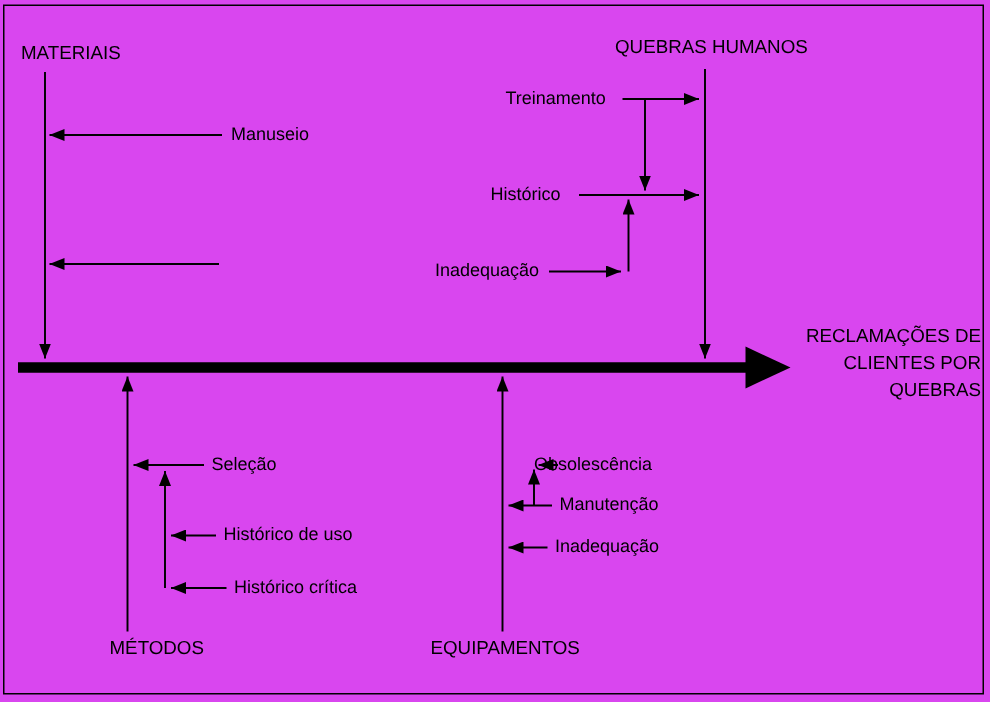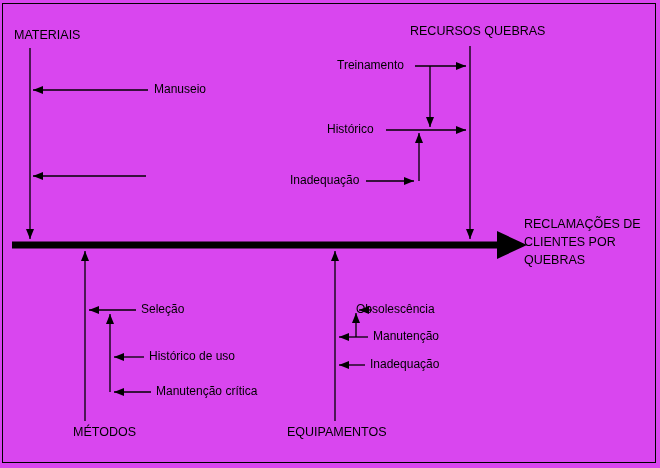--- a/index.html
+++ b/index.html
@@ -6,21 +6,21 @@
   .canvas{
     position:relative;width:660px;height:468px;background:#d946ef;
     font-family:"Liberation Sans",sans-serif;color:#000;overflow:hidden;
   }
   .frame{position:absolute;left:2px;top:3px;width:654px;height:460px;border:1px solid #000;box-sizing:border-box;}
   svg.lines{position:absolute;left:0;top:0;}
   .lbl{position:absolute;white-space:nowrap;font-size:12px;line-height:13px;color:#000;}
   .heading{font-size:12.5px;}
   .effect{
     position:absolute;left:524px;top:215px;width:130px;
-    white-space:pre-line;text-align:left;font-size:12.5px;line-height:18px;
+    white-space:pre-line;text-align:right;font-size:12.5px;line-height:18px;
   }
 </style>
 </head>
 <body>
 
 <div class="canvas">
 
   <div class="frame"></div>
 
   <svg class="lines" width="660" height="468" viewBox="0 0 660 468">
@@ -61,35 +61,35 @@
     <g stroke="#000" stroke-width="1.3">
       <line x1="335" y1="421" x2="335" y2="251" marker-end="url(#ah)"></line>
       <line x1="372" y1="310" x2="359" y2="310" marker-end="url(#ah)"></line>
       <line x1="356" y1="337" x2="356" y2="313" marker-end="url(#ah)"></line>
       <line x1="368" y1="337" x2="339" y2="337" marker-end="url(#ah)"></line>
       <line x1="365" y1="365" x2="339" y2="365" marker-end="url(#ah)"></line>
     </g>
   </svg>
 
   <div class="lbl heading" style="left:14px;top:29px">MATERIAIS</div>
-  <div class="lbl heading" style="left:410px;top:25px">RECURSOS QUEBRAS</div>
+  <div class="lbl heading" style="left:410px;top:25px">QUEBRAS HUMANOS</div>
   <div class="lbl heading" style="left:73px;top:426px">MÉTODOS</div>
   <div class="lbl heading" style="left:287px;top:426px">EQUIPAMENTOS</div>
 
   <div class="effect">RECLAMAÇÕES DE
 CLIENTES POR
 QUEBRAS</div>
 
   <div class="lbl" style="left:154px;top:83px">Manuseio</div>
 
   <div class="lbl" style="left:337px;top:59px">Treinamento</div>
   <div class="lbl" style="left:327px;top:123px">Histórico</div>
   <div class="lbl" style="left:290px;top:174px">Inadequação</div>
 
   <div class="lbl" style="left:141px;top:303px">Seleção</div>
   <div class="lbl" style="left:149px;top:350px">Histórico de uso</div>
-  <div class="lbl" style="left:156px;top:385px">Manutenção crítica</div>
+  <div class="lbl" style="left:156px;top:385px">Histórico crítica</div>
 
   <div class="lbl" style="left:356px;top:303px">Obsolescência</div>
   <div class="lbl" style="left:373px;top:330px">Manutenção</div>
   <div class="lbl" style="left:370px;top:358px">Inadequação</div>
 
 </div>
 
 </body></html>

